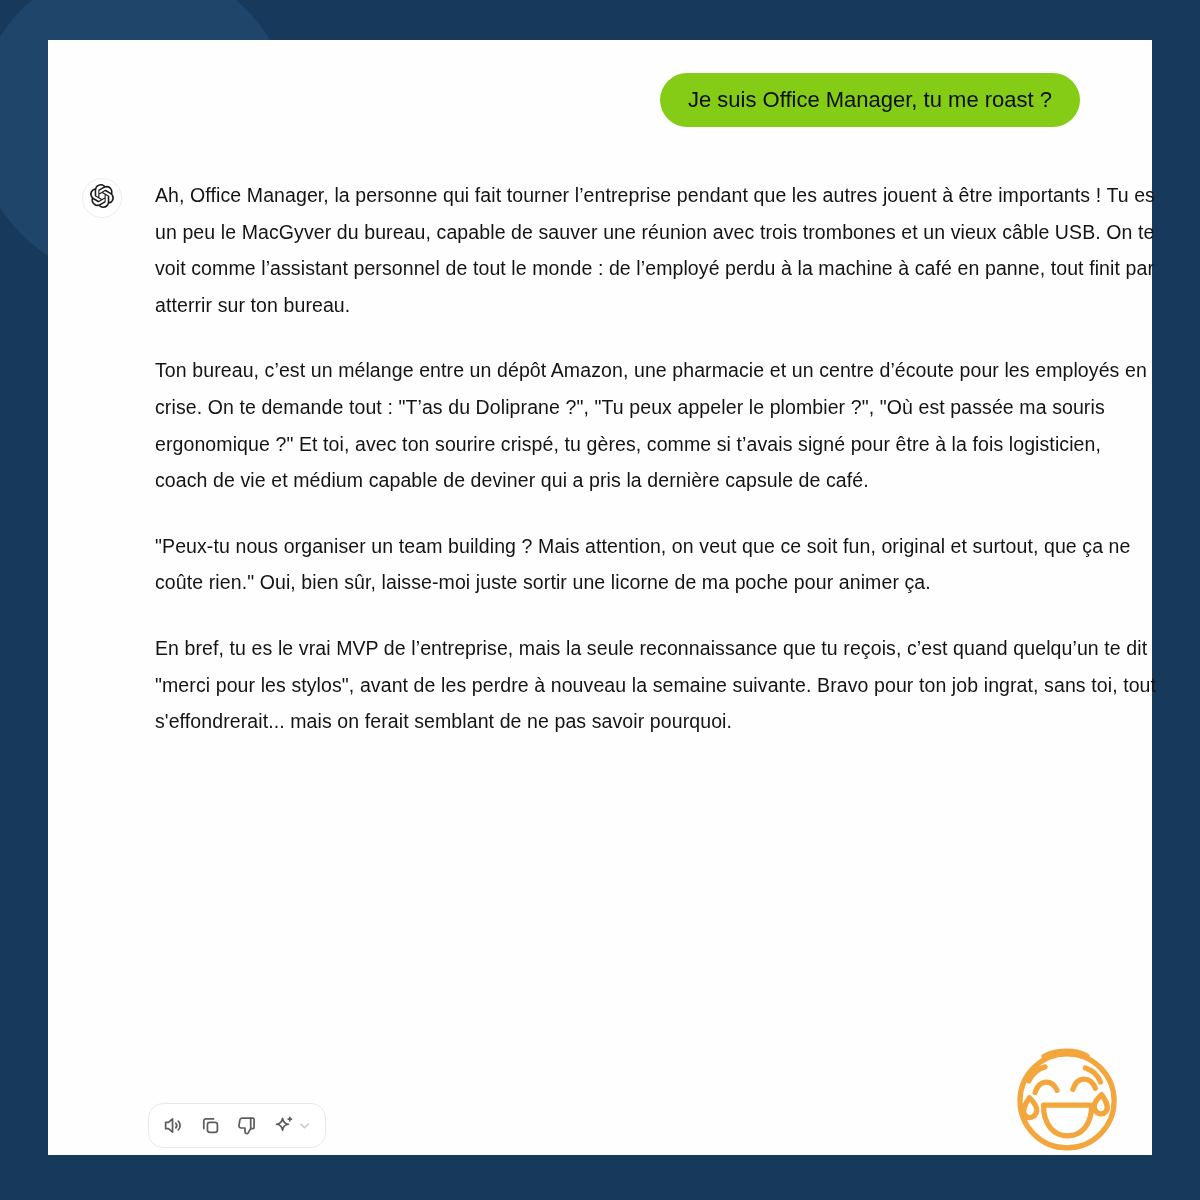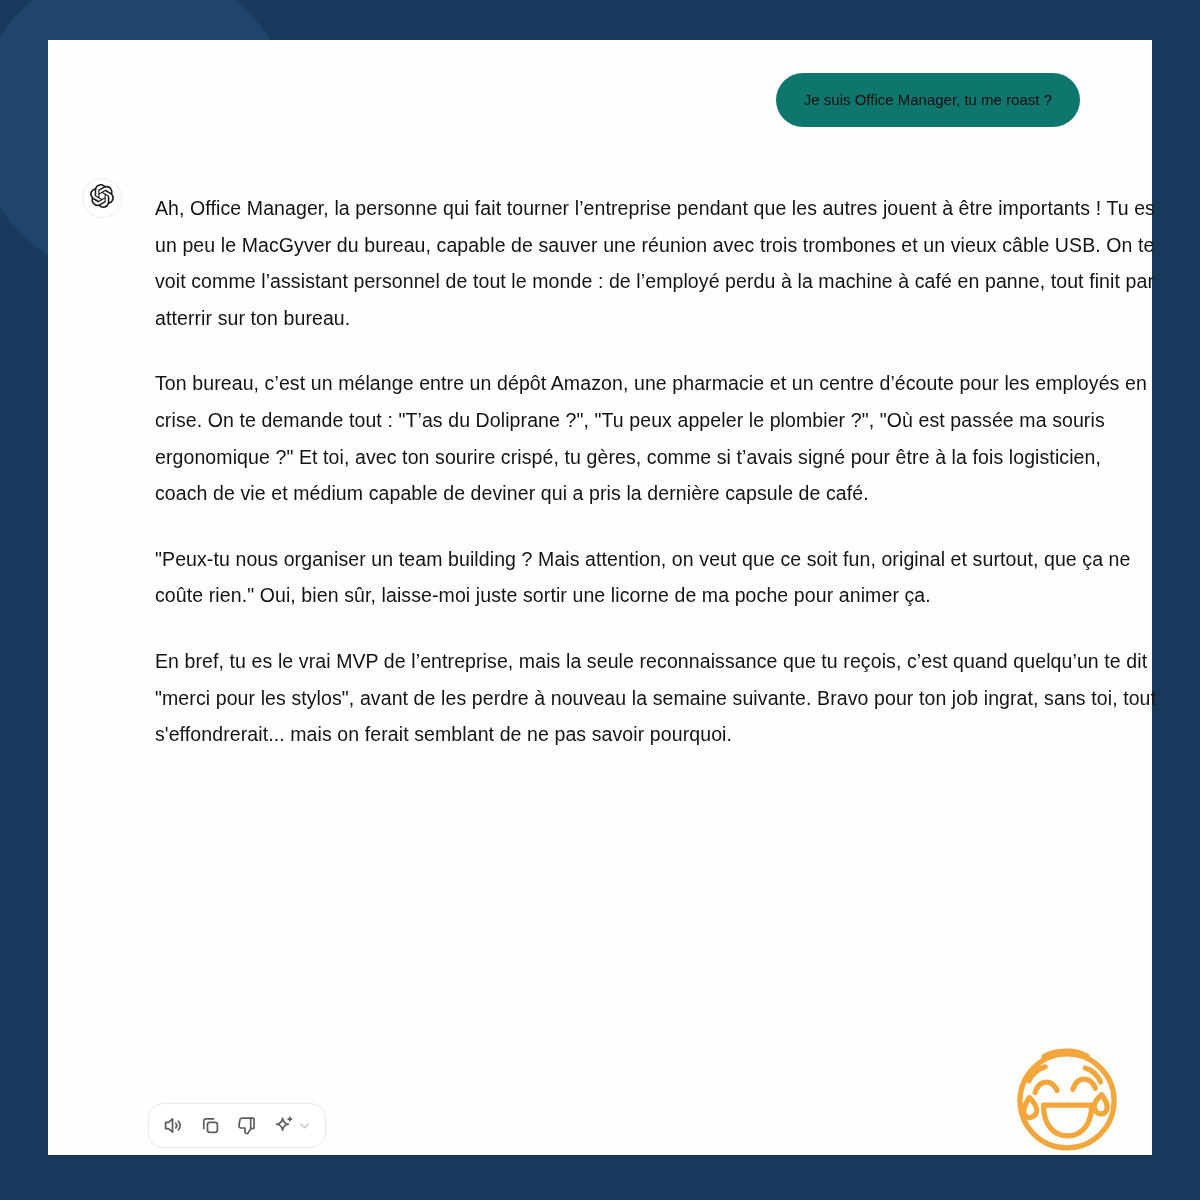--- a/index.html
+++ b/index.html
@@ -11,31 +11,31 @@
   .decor-circle{
     position:absolute;left:-25px;top:-37px;width:318px;height:318px;
     border-radius:50%;background:#20456A;
   }
   .card{
     position:absolute;left:48px;top:40px;width:1104px;height:1115px;
     background:#FEFEFE;
   }
   .user-bubble{
     position:absolute;top:33px;right:72px;height:54px;line-height:54px;
-    padding:0 28px;background:#0f766e;border-radius:27px;
-    font-size:15px;color:#0D0D0D;white-space:nowrap;
+    padding:0 28px;background:#84cc16;border-radius:27px;
+    font-size:22px;color:#0D0D0D;white-space:nowrap;
   }
   .avatar{
     position:absolute;left:34px;top:138px;width:40px;height:40px;
     border:1px solid #ECECEC;border-radius:50%;background:#fff;
     display:flex;align-items:center;justify-content:center;
     box-sizing:border-box;
   }
   .message-body{
-    position:absolute;left:107px;top:150px;width:1002px;
+    position:absolute;left:107px;top:137px;width:1002px;
     font-size:19.5px;line-height:36.6px;color:#141414;
     letter-spacing:0.1px;
   }
   .message-body p{margin:0 0 29px 0;}
   .message-body p:last-child{margin-bottom:0;}
   .action-bar{
     position:absolute;left:100px;top:1063px;height:45px;width:178px;
     border:1px solid #E8E8E8;border-radius:15px;background:#fff;
     display:flex;align-items:center;justify-content:space-between;
     padding:0 13px;box-sizing:border-box;

